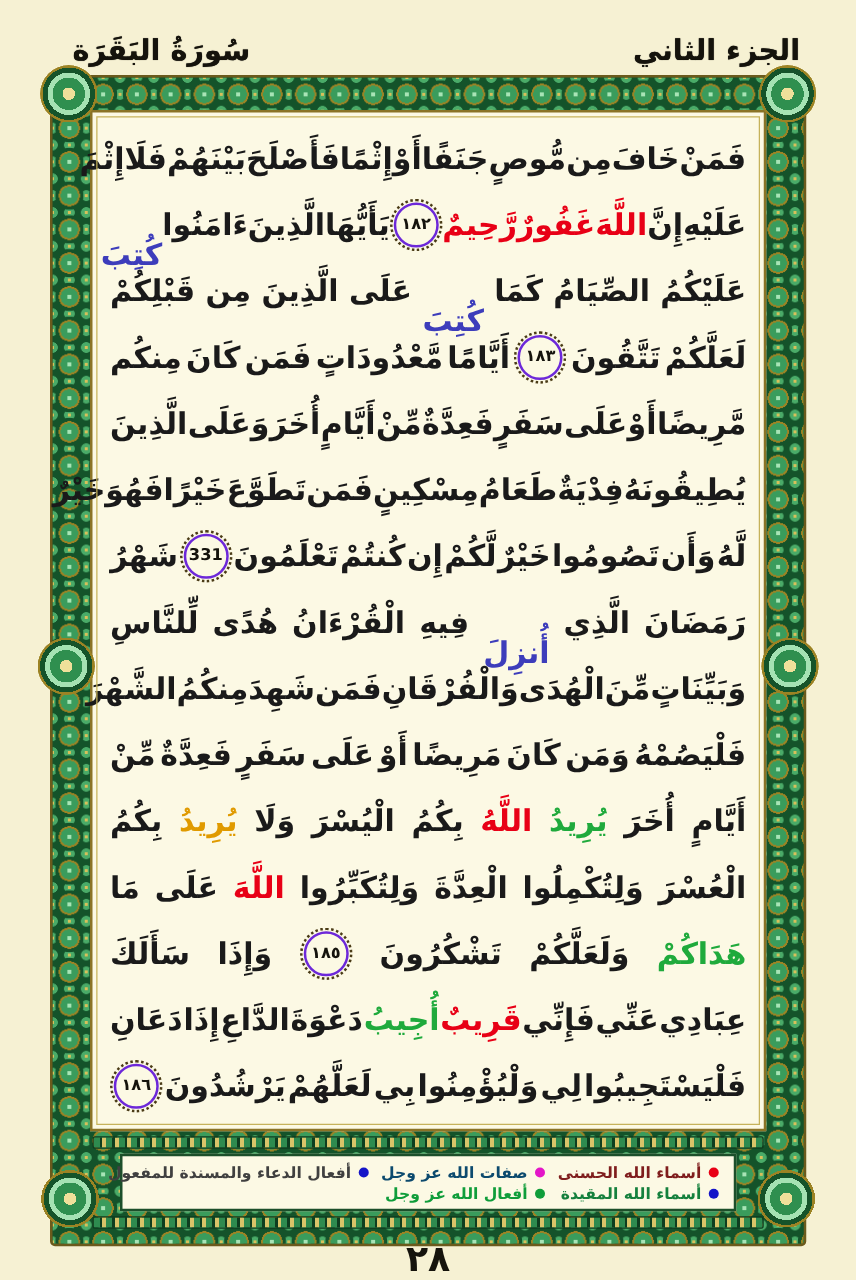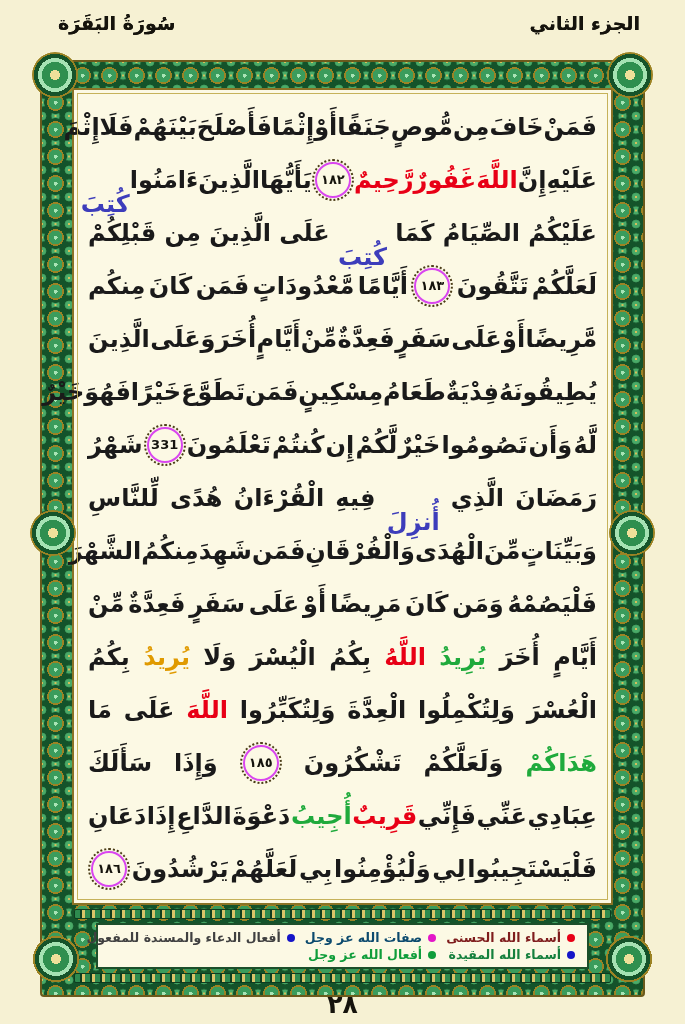--- a/index.html
+++ b/index.html
@@ -3,22 +3,22 @@
 <meta charset="utf-8">
 <style>
   html,body{margin:0;padding:0;}
   body{
     width:685px;height:1024px;position:relative;overflow:hidden;
     background:#f6f1d3;
     font-family:"DejaVu Sans", sans-serif;
   }
   
   .hdr-title{
-    position:absolute;top:12px;color:#15130c;font-weight:bold;
-    font-size:19px;letter-spacing:0.5px;
+    position:absolute;top:28px;color:#15130c;font-weight:bold;
+    font-size:23px;letter-spacing:0.5px;
     text-shadow:0 0 0.6px #15130c;
   }   
   .hdr-juz{right:45px;left:auto;}
   .hdr-surah{left:58px;right:auto;}
 
   
   .frame{
     position:absolute;left:40px;top:60px;width:605px;box-sizing:border-box;
     padding:26px 30px 8px 30px;
     border:2px solid #6b5a1c;border-radius:4px;
@@ -56,21 +56,21 @@
   }
   .w{display:inline-block;}
   .c-k{color:var(--c-k,#1a1a1a);}
   .c-r{color:var(--c-r,#e80016);}
   .c-g{color:var(--c-g,#1faa3c);}
   .c-b{color:var(--c-b,#3d3dbb);margin-top:48px;}
   .c-o{color:var(--c-o,#e09a00);}
   .vmark{
     flex:0 0 auto;display:inline-flex;align-items:center;justify-content:center;
     width:32px;height:32px;border-radius:50%;
-    border:2px solid #d946ef;outline:2px dotted #4a3b16;outline-offset:1px;
+    border:2px solid #6d28d9;outline:2px dotted #4a3b16;outline-offset:1px;
     font-size:13px;font-weight:bold;color:#15130c;background:#fcf9e4;
     margin:0 3px;
   }
 
   
   .bead-strip{
     height:8px;margin:4px 2px;border-radius:2px;border:1px solid #0e3d1f;
     background:repeating-linear-gradient(90deg,#2e8b4f 0 5px,#0e3d1f 5px 7px,#d9c469 7px 10px);
   }
   .legend{
@@ -81,21 +81,21 @@
     grid-template-columns:1.02fr 1fr 1.38fr;
     column-gap:10px;row-gap:2px;align-items:center;
   }
   .legend-item{display:flex;align-items:center;gap:6px;direction:rtl;}
   .dot{width:8px;height:8px;border-radius:50%;flex:0 0 auto;}
   .lab{font-size:12.5px;font-weight:bold;white-space:nowrap;}
 
   
   .page-num{
     position:absolute;left:0;right:0;top:990px;text-align:center;
-    font-size:25px;font-weight:bold;color:#15130c;letter-spacing:2px;
+    font-size:29px;font-weight:bold;color:#15130c;letter-spacing:2px;
   }
 </style>
 </head>
 <body>
 
 <div>
 
   <div class="hdr-title hdr-juz">الجزء الثاني</div>
 
   <div class="hdr-title hdr-surah">سُورَةُ البَقَرَة</div>

